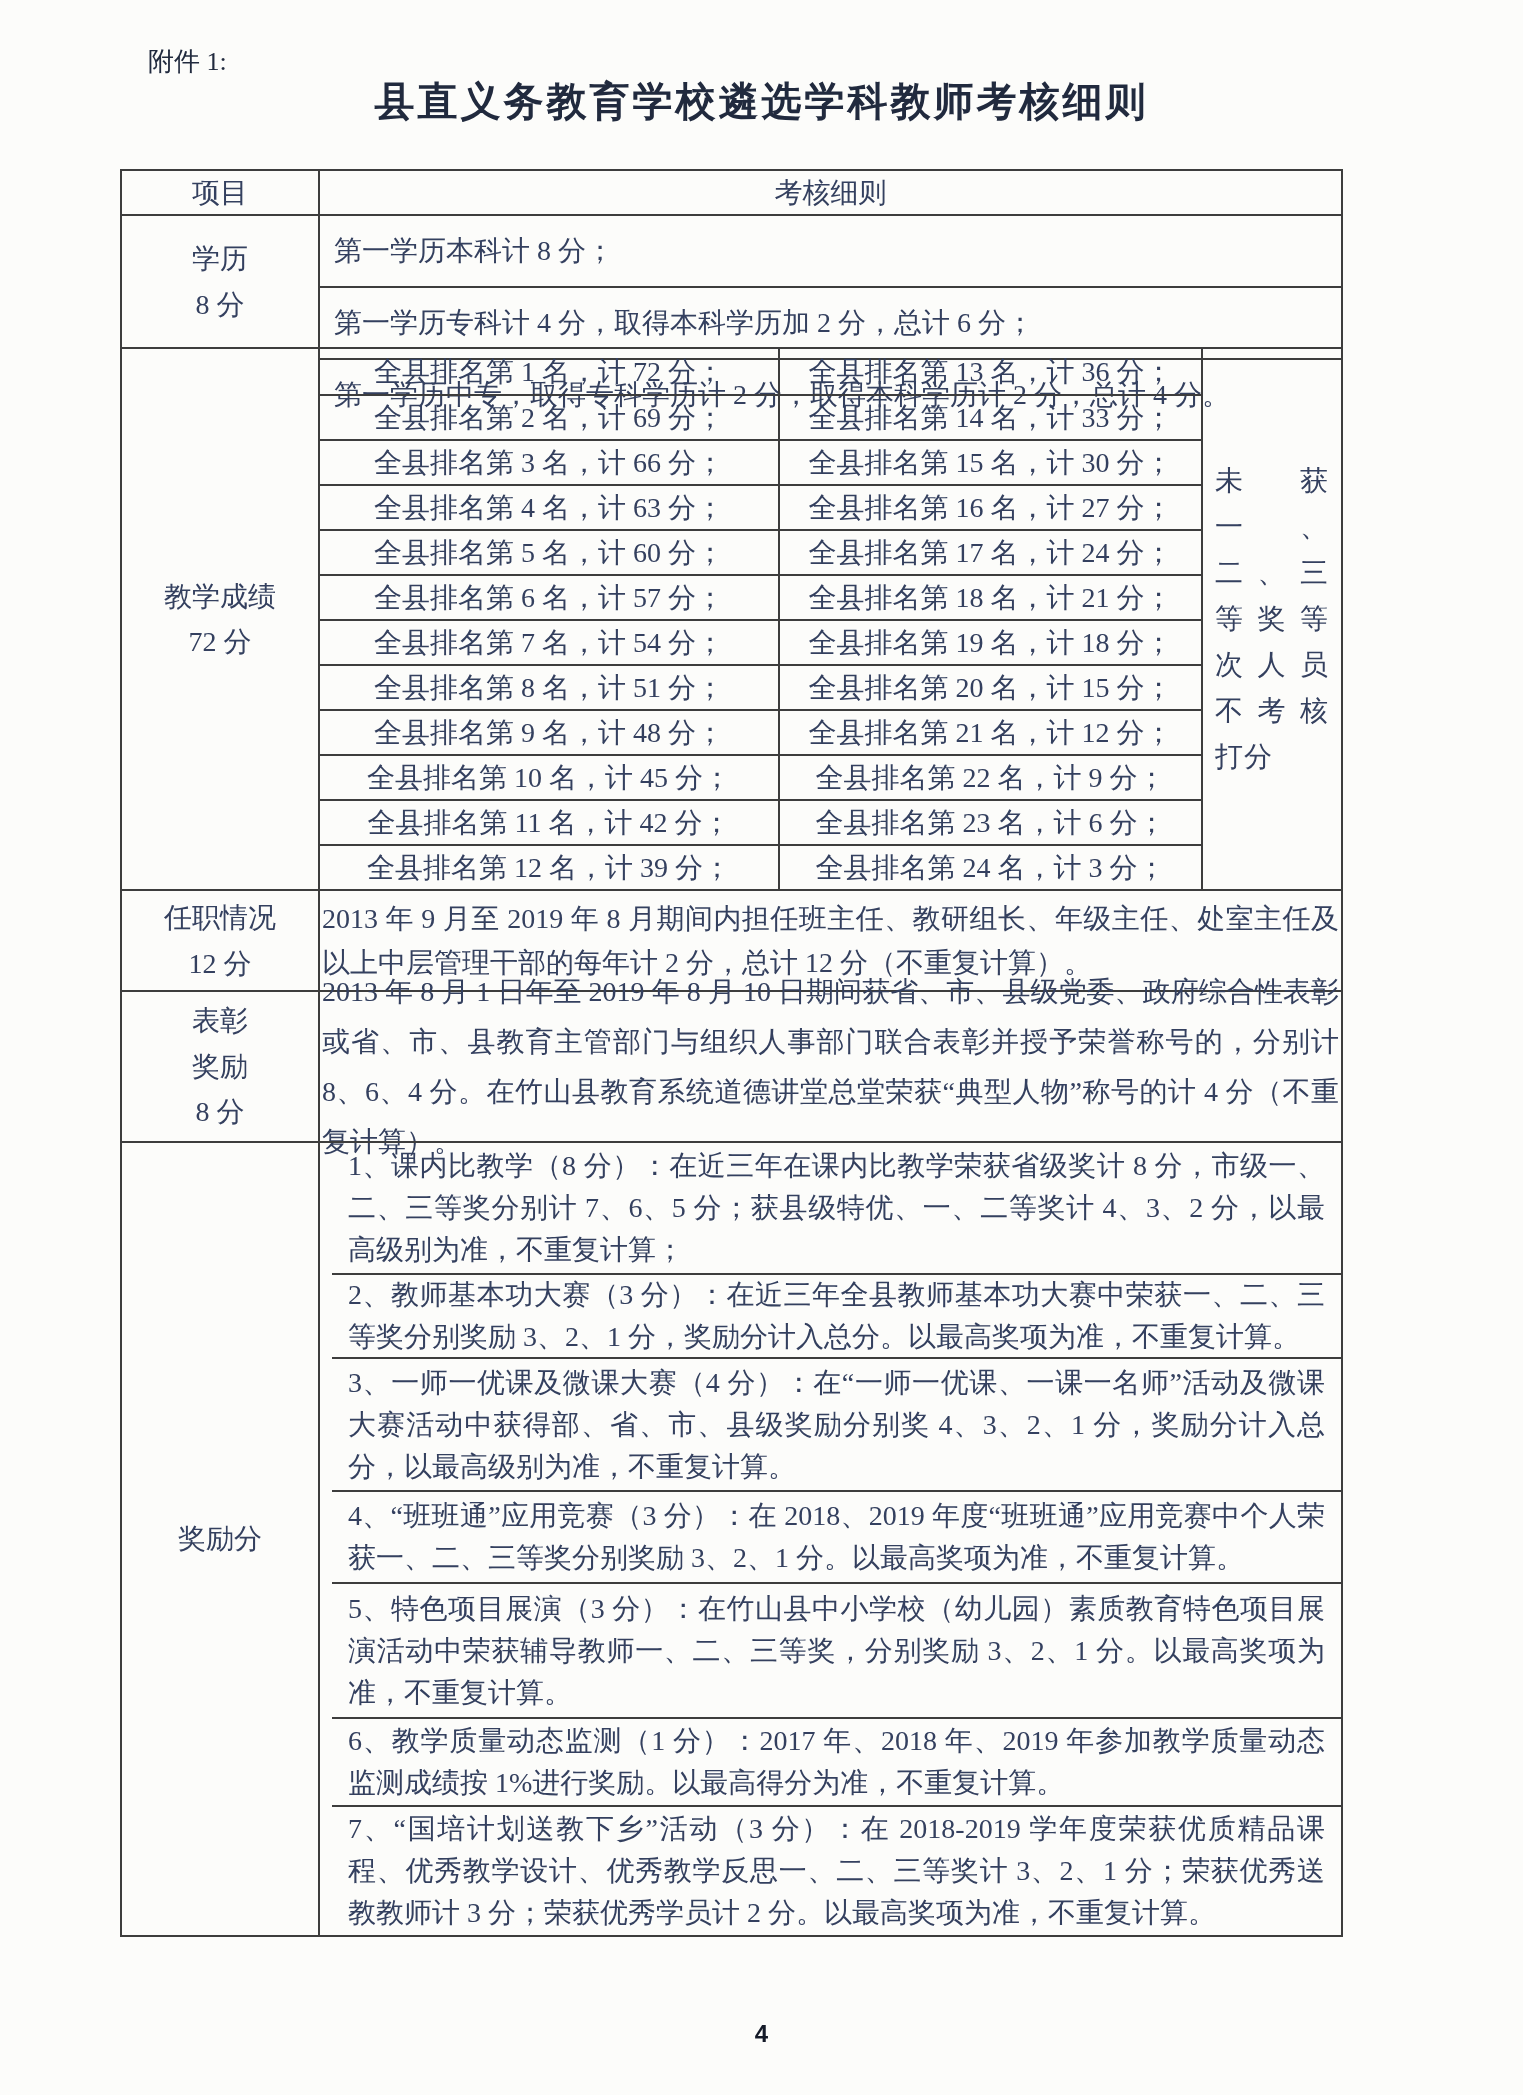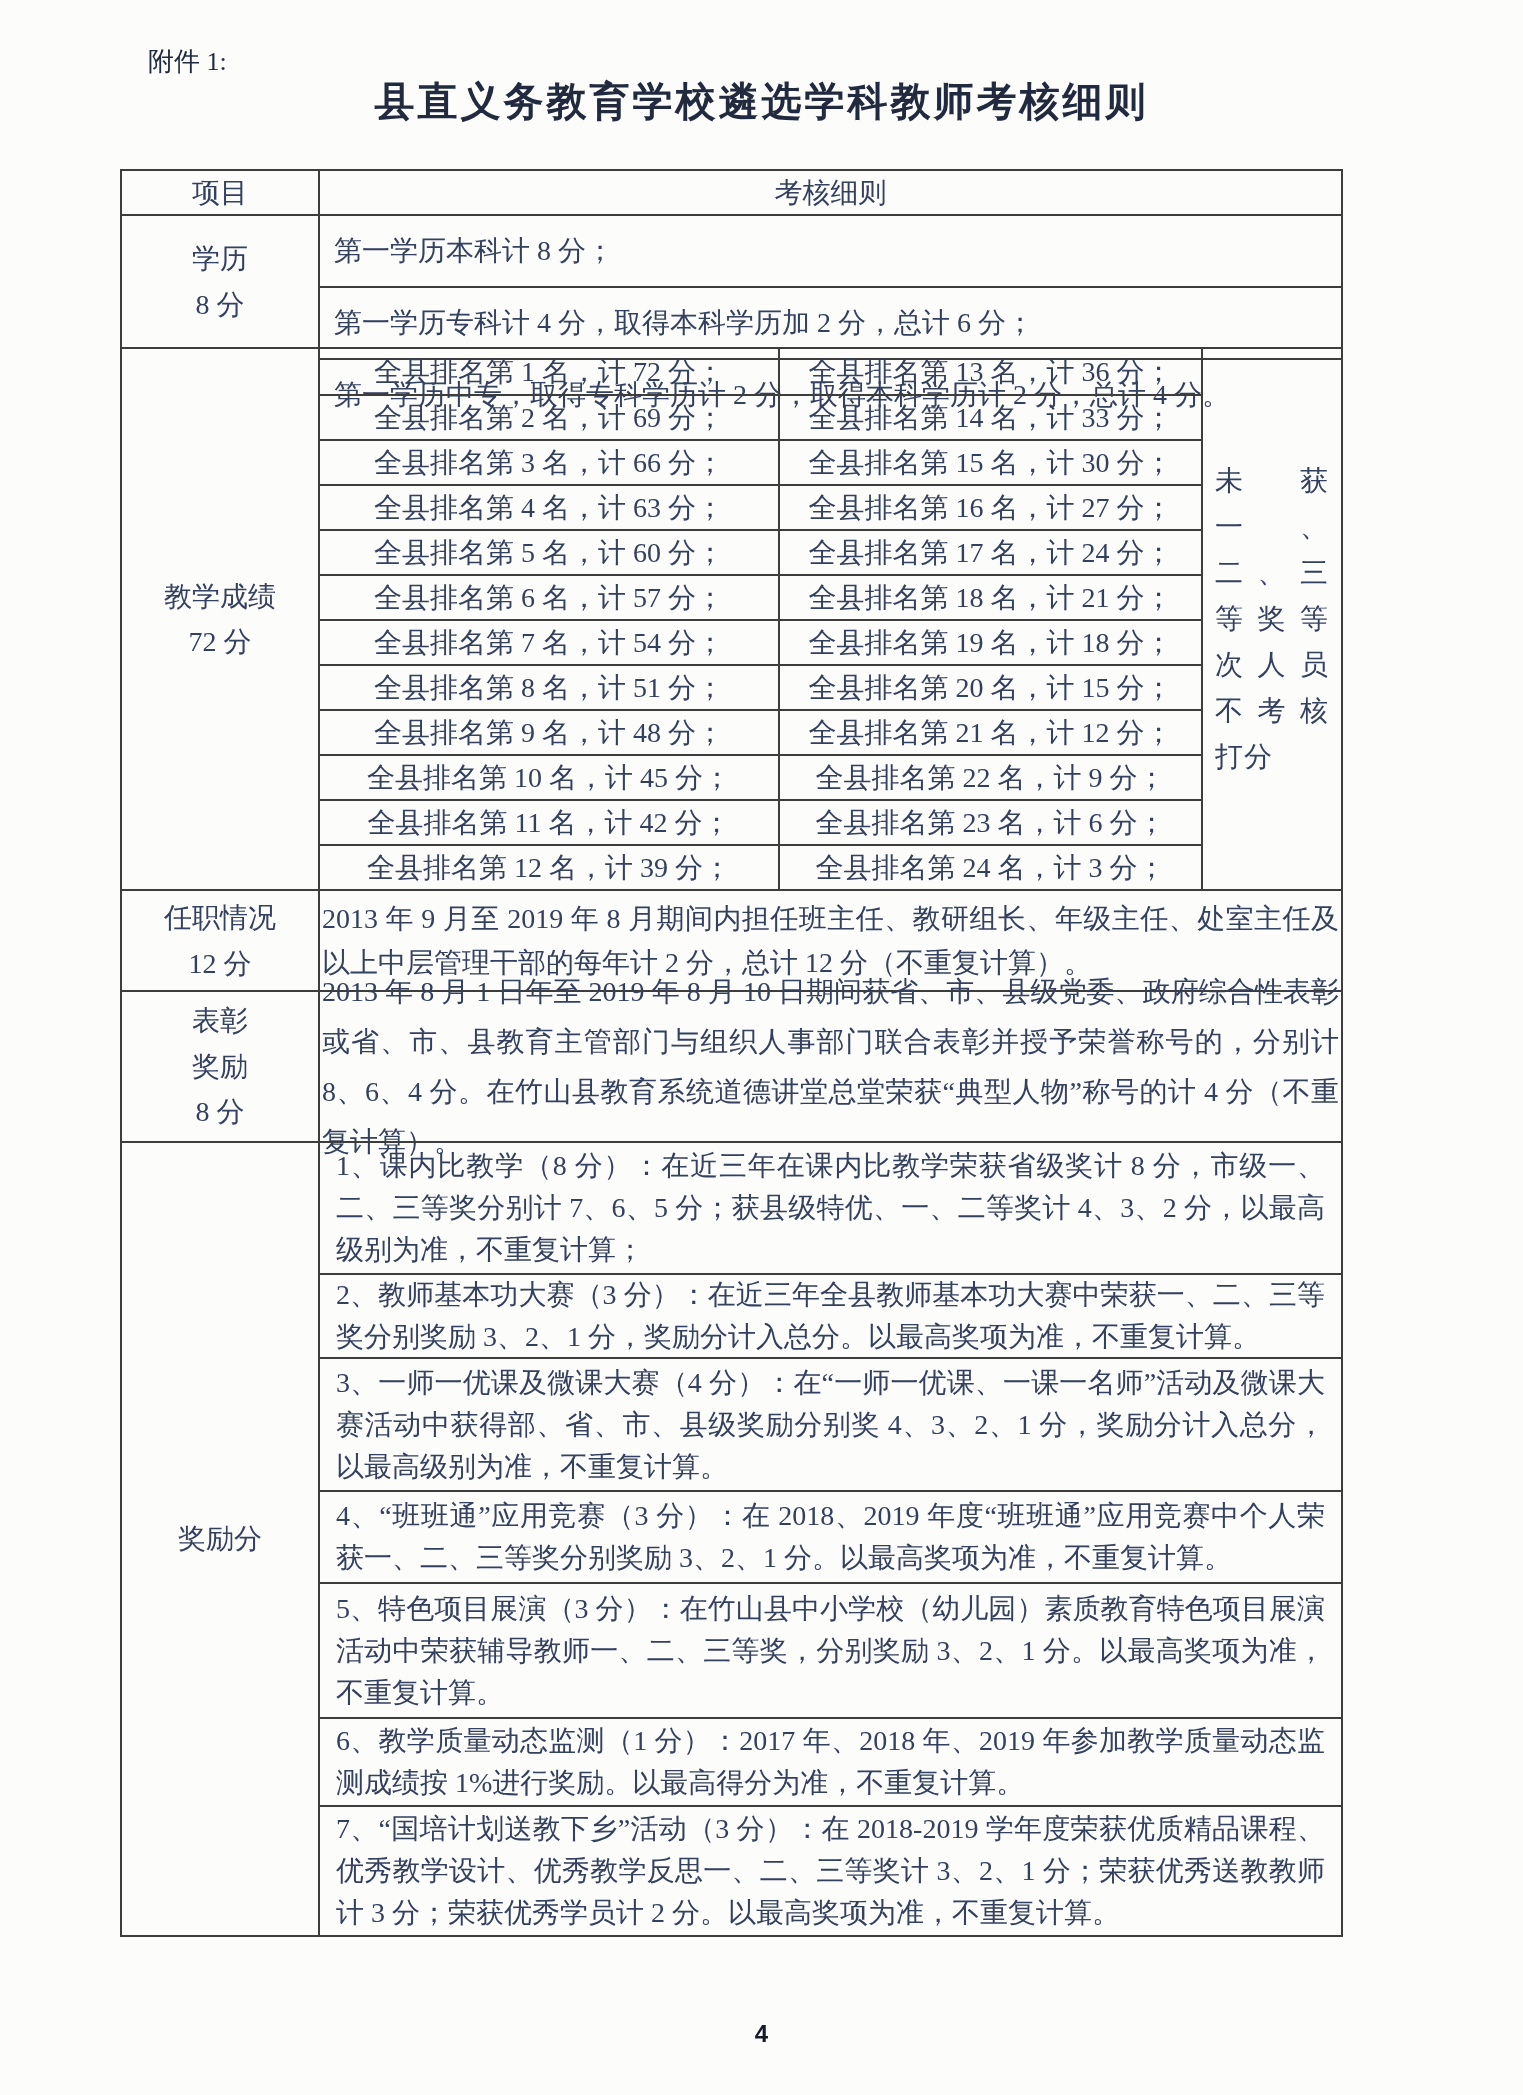--- a/index.html
+++ b/index.html
@@ -66,21 +66,21 @@
   
   .sect-tenure{height:101px;}
   .sect-commendation{height:151px;}
   .para{padding:0 2px;text-align:justify;text-justify:inter-ideograph;}
   .para-inner{line-height:44px;width:100%;}
   .sect-commendation .para-inner{line-height:50px;}
   
   .awards{flex:1;}
   .award-item{
     text-align:justify;text-justify:inter-ideograph;
-    padding:12px 16px;line-height:42px;
+    padding:12px 16px;line-height:42px;margin-left:12px;
   }
   .award-item:nth-child(1){height:130px;}
   .award-item:nth-child(2){height:84px;}
   .award-item:nth-child(3){height:133px;}
   .award-item:nth-child(4){height:92px;}
   .award-item:nth-child(5){height:135px;}
   .award-item:nth-child(6){height:88px;}
   .award-item:nth-child(7){height:130px;}
   .pageno{
     position:absolute;left:0;top:2020px;width:100%;

